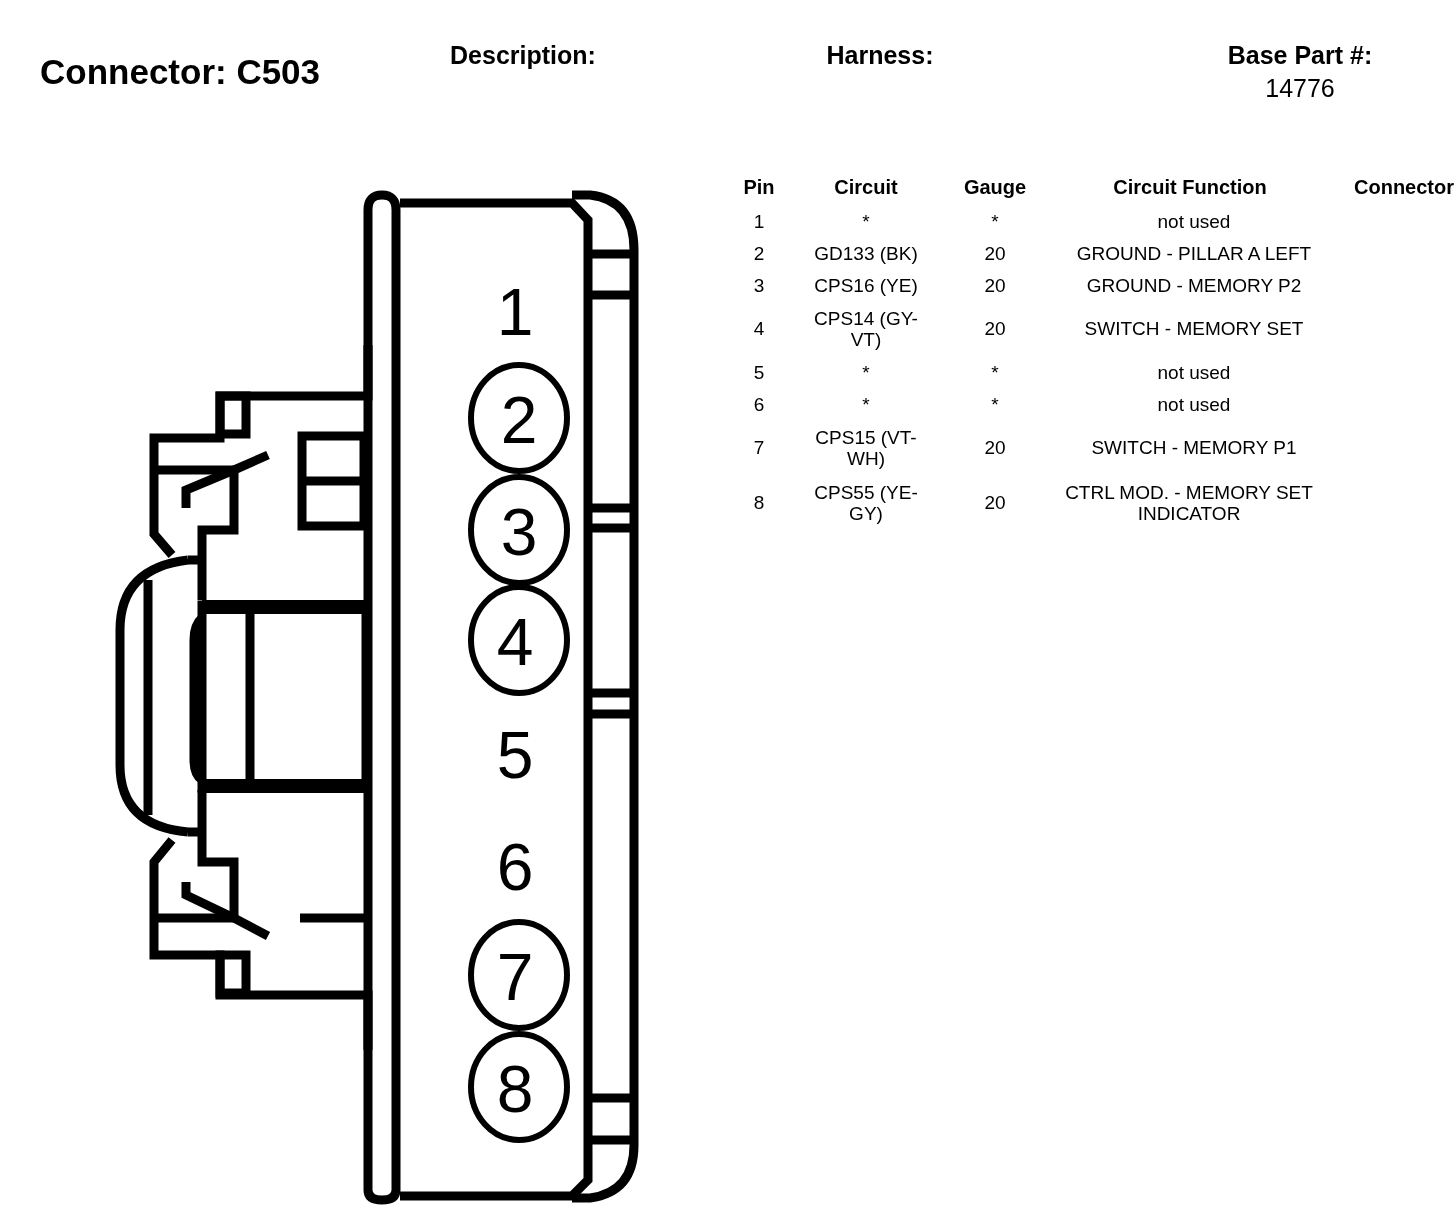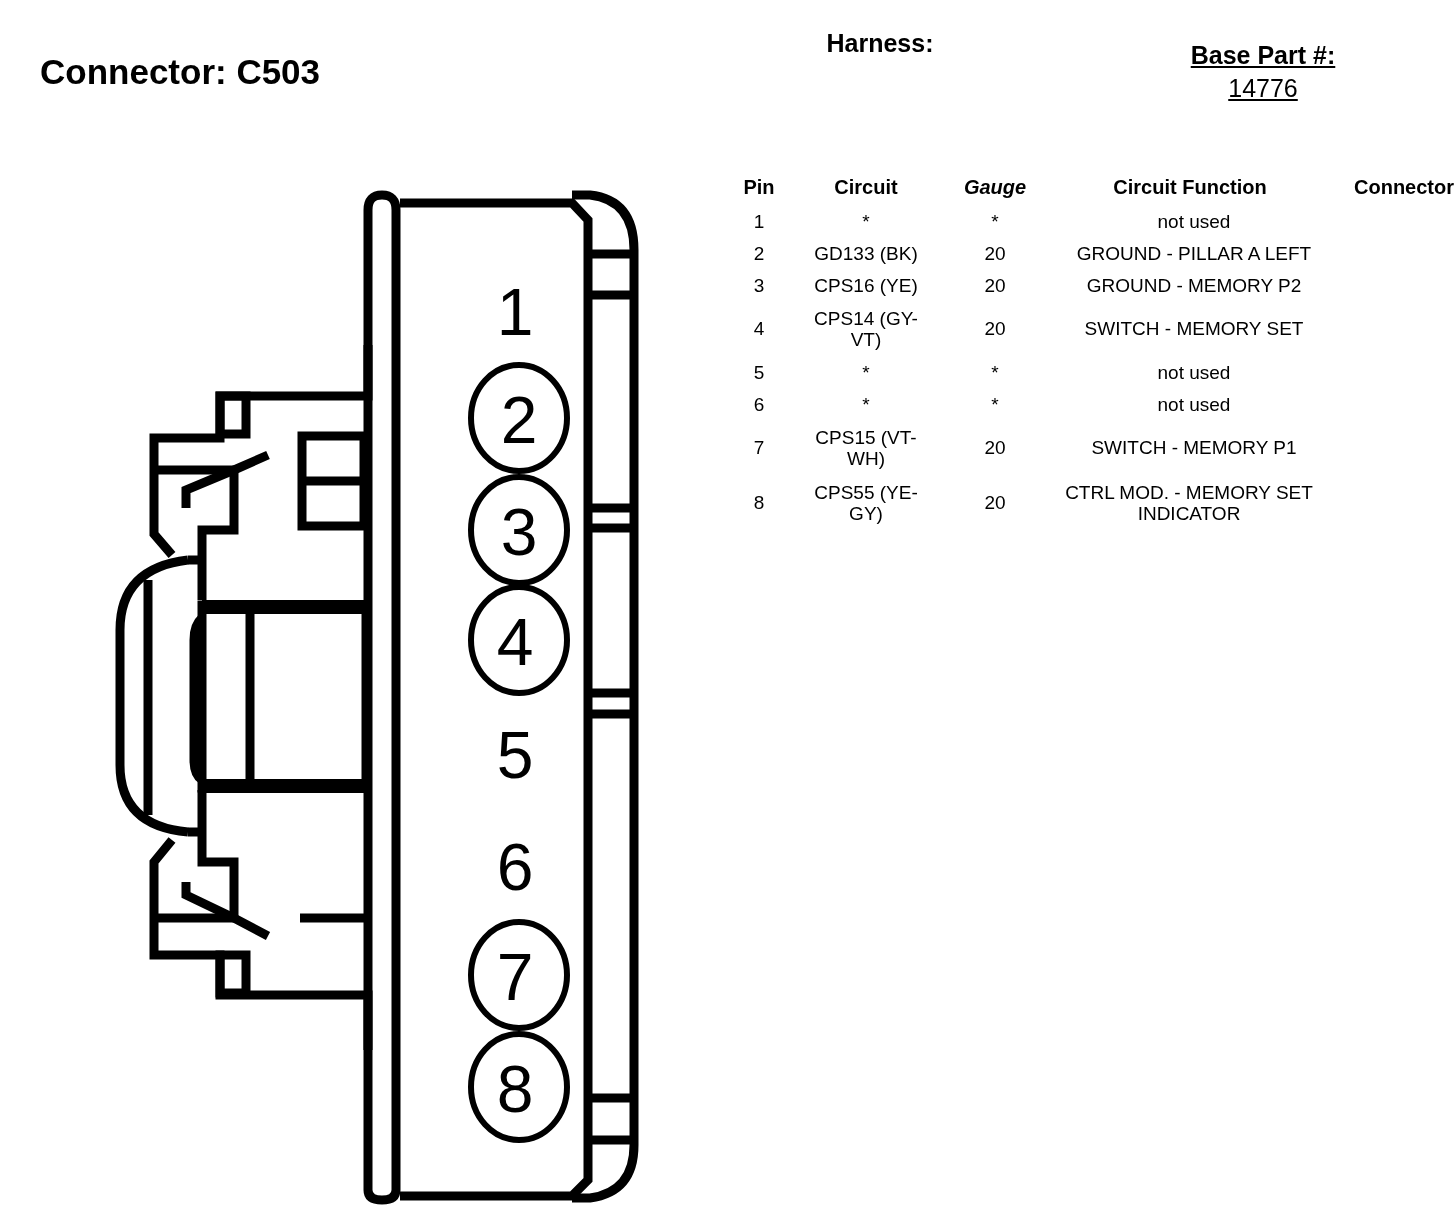--- a/index.html
+++ b/index.html
@@ -3,44 +3,45 @@
   <meta charset="utf-8">
   <style>
     html, body { margin: 0; padding: 0; background: #ffffff; }
     body { width: 1456px; height: 1232px; position: relative; overflow: hidden;
            font-family: "Liberation Sans", sans-serif; color: #000; }
     .hdr { position: absolute; text-align: center; }
     .hdr .lbl { font-weight: bold; font-size: 25px; line-height: 30px; }
     .hdr .val { font-size: 25px; line-height: 36px; }
     #connector-title { position: absolute; left: 40px; top: 52px; font-weight: bold; font-size: 35px; white-space: nowrap; }
     #hdr-desc { left: 368px; top: 40px; width: 310px; }
-    #hdr-harness { left: 780px; top: 28px; width: 200px; }
-    #hdr-base { left: 1163px; top: 40px; width: 200px; text-decoration: underline; }
+    #hdr-harness { left: 780px; top: 40px; width: 200px; }
+    #hdr-base { left: 1200px; top: 40px; width: 200px; }
 
     #diagram { position: absolute; left: 0; top: 150px; }
 
     table#pin-table { position: absolute; left: 730px; top: 172px; border-collapse: collapse; }
     #pin-table th { font-weight: bold; font-size: 20px; padding: 4px 0 6px 0; white-space: nowrap; }
     #pin-table td { font-size: 19px; line-height: 21px; padding: 0; vertical-align: middle; }
     #pin-table td.c-pin { width: 58px; text-align: center; }
     #pin-table td.c-circ { width: 128px; text-align: center; }
     #pin-table td.c-gauge { width: 102px; text-align: center; }
     #pin-table td.c-func { width: 280px; text-align: center; padding-left: 8px; }
     #pin-table td.c-qual { width: 120px; }
     #pin-table tr.single td { height: 32px; }
     #pin-table tr.double td { height: 55px; }
-    .th-pin { width: 58px; } .th-circ { width: 128px; } .th-gauge { width: 102px; font-style: italic; }
+    .th-pin { width: 58px; } .th-circ { width: 128px; } .th-gauge { width: 102px; }
     .th-func { width: 288px; } .th-qual { width: 120px; text-align: right; }
   </style>
 </head>
 <body>
 
 <div id="connector-title">Connector: C503</div>
 
 <div class="hdr" id="hdr-desc">
+  <div class="lbl">Description:</div>
 </div>
 <div class="hdr" id="hdr-harness">
   <div class="lbl">Harness:</div>
 </div>
 <div class="hdr" id="hdr-base">
   <div class="lbl">Base Part #:</div>
   <div class="val">14776</div>
 </div>
 
 <svg id="diagram" width="700" height="1082" viewBox="0 150 700 1082" xmlns="http://www.w3.org/2000/svg">

